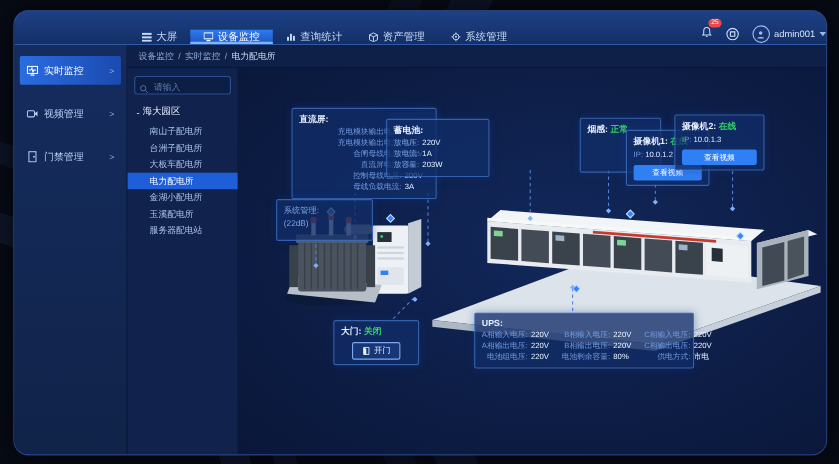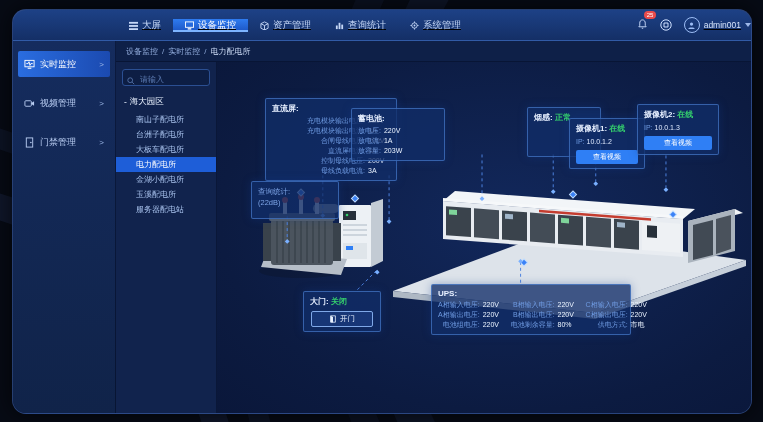--- a/index.html
+++ b/index.html
@@ -10,23 +10,23 @@
   .ring2{width:760px;height:760px;left:-520px;top:110px;border:20px solid rgba(18,26,48,.6);}
   .ring3{width:900px;height:900px;right:-560px;top:-260px;border:34px solid rgba(22,31,58,.5);}
   .ring4{width:1040px;height:1040px;right:-640px;top:-330px;border:26px solid rgba(16,23,44,.6);}
 
   .window{position:absolute;left:12px;top:9px;width:738px;height:403px;border-radius:14px;
     background:linear-gradient(160deg,#142a5c 0%,#0d1d45 45%,#0b1839 100%);
     border:1px solid rgba(110,160,255,.28);box-shadow:0 0 24px rgba(0,0,0,.7), inset 0 1px 0 rgba(160,200,255,.25);
     overflow:hidden;display:flex;flex-direction:column;}
 
   
-  .topnav{height:30px;flex:0 0 30px;display:flex;align-items:center;
+  .topnav{height:30px;flex:0 0 30px;display:flex;align-items:flex-end;
     background:linear-gradient(180deg,#1d4186 0%,#142f66 100%);
-    border-bottom:1px solid rgba(90,140,230,.35);padding-left:104px;text-decoration:underline;}
+    border-bottom:1px solid rgba(90,140,230,.35);padding-left:104px;}
   .tab{display:flex;align-items:center;gap:4px;padding:0 12px;color:#c6d8f7;font-size:9.5px;cursor:pointer;}
   .tab.active{background:linear-gradient(180deg,#2e7bf0,#1c54c2);color:#fff;box-shadow:inset 0 -2px 0 #7db4ff;}
   .tab svg{flex:0 0 auto;}
   .nav-right{margin-left:auto;display:flex;align-items:center;gap:12px;}
   .bell-wrap{position:relative;}
   .badge{position:absolute;top:-5px;left:7px;background:#E94B4B;color:#fff;font-size:6px;
     line-height:8px;padding:0 3px;border-radius:5px;}
   .user{display:flex;align-items:center;gap:4px;color:#d6e4fb;font-size:8.5px;}
   .avatar{width:14px;height:14px;border-radius:50%;border:1px solid #9cbdf5;display:flex;align-items:center;justify-content:center;}
   .caret{width:0;height:0;border-left:3px solid transparent;border-right:3px solid transparent;border-top:4px solid #9db8e8;}
@@ -72,32 +72,32 @@
   .co .tt .ok{font-weight:bold;}
   .r{display:flex;font-size:7px;line-height:10px;white-space:nowrap;}
   .r .lb{flex:1;text-align:right;color:#6f9be2;margin-right:3px;}
   .r .vl{color:#eaf3ff;min-width:22px;text-align:left;}
   .co.la .r .lb{flex:none;text-align:left;}
   .ok{color:#35D06D;}
   .btn{background:#2F7FF5;color:#fff;border:none;border-radius:2px;font-size:7px;
     font-family:inherit;padding:2px 0;width:100%;margin-top:3px;cursor:pointer;display:block;}
   .btn-ghost{background:rgba(40,80,160,.35);border:1px solid #7fa8e8;color:#e8f1ff;border-radius:2px;
     font-size:7.5px;font-family:Liberation Mono, monospace;padding:2px 6px;margin:4px auto 0 auto;display:flex;
-    align-items:center;justify-content:center;gap:3px;cursor:pointer;width:62px;}
+    align-items:center;justify-content:center;gap:3px;cursor:pointer;width:44px;}
   .ip-row{font-size:7px;line-height:11px;}
   .ip-row .lb{color:#6f9be2;}
   .ip-row .vl{color:#dfeaff;}
   .alarm-line{font-size:7.5px;line-height:11px;color:#7fa6e8;white-space:nowrap;}
 
   .co.dc{left:48px;top:36px;width:118px;}
   .co.bat{left:134px;top:46px;width:80px;}
   .co.mains{left:234px;top:45px;width:68px;height:40px;}
   .co.smoke{left:310px;top:45px;width:60px;height:40px;}
   .co.cam1{left:352px;top:56px;width:62px;}
-  .co.cam2{left:420px;top:42px;width:68px;}
+  .co.cam2{left:396px;top:42px;width:68px;}
   .co.alarm{left:34px;top:119px;width:74px;height:28px;}
   .co.door{left:86px;top:229px;width:64px;}
   .co.ups{left:214px;top:222px;width:186px;}
   .ups-grid{display:flex;gap:6px;}
   .ups-col{flex:1;}
 </style>
 </head>
 <body>
 
 <div class="stage">
@@ -119,32 +119,32 @@
       </div>
       <div class="tab active">
         <svg width="9" height="9" viewBox="0 0 10 10">
             <rect x="0.5" y="1" width="9" height="6" fill="none" stroke="#fff"></rect>
             <rect x="3" y="8" width="4" height="1.5" fill="#fff"></rect>
           </svg>
         <span>设备监控</span>
       </div>
       <div class="tab">
         <svg width="9" height="9" viewBox="0 0 10 10">
-            <path d="M1 3 L5 1 L9 3 L9 8 L5 10 L1 8 Z" fill="none" stroke="#c6d8f7"></path>
-            <path d="M1 3 L5 5 L9 3 M5 5 L5 10" fill="none" stroke="#c6d8f7"></path>
-          </svg>
-        <span>资产管理</span>
-      </div>
-      <div class="tab">
-        <svg width="9" height="9" viewBox="0 0 10 10">
             <rect x="1" y="5" width="2" height="4" fill="#c6d8f7"></rect>
             <rect x="4" y="2" width="2" height="7" fill="#c6d8f7"></rect>
             <rect x="7" y="4" width="2" height="5" fill="#c6d8f7"></rect>
           </svg>
         <span>查询统计</span>
+      </div>
+      <div class="tab">
+        <svg width="9" height="9" viewBox="0 0 10 10">
+            <path d="M1 3 L5 1 L9 3 L9 8 L5 10 L1 8 Z" fill="none" stroke="#c6d8f7"></path>
+            <path d="M1 3 L5 5 L9 3 M5 5 L5 10" fill="none" stroke="#c6d8f7"></path>
+          </svg>
+        <span>资产管理</span>
       </div>
       <div class="tab">
         <svg width="9" height="9" viewBox="0 0 10 10">
             <circle cx="5" cy="5" r="3" fill="none" stroke="#c6d8f7"></circle>
             <circle cx="5" cy="5" r="1" fill="#c6d8f7"></circle>
             <path d="M5 0.5 L5 2 M5 8 L5 9.5 M0.5 5 L2 5 M8 5 L9.5 5" stroke="#c6d8f7"></path>
           </svg>
         <span>系统管理</span>
       </div>
 
@@ -384,21 +384,21 @@
               <button class="btn">查看视频</button>
             </div>
 
             <div class="co cam2">
               <div class="tt"><span>摄像机2:</span> <span class="ok">在线</span></div>
               <div class="ip-row"><span class="lb">IP:</span> <span class="vl">10.0.1.3</span></div>
               <button class="btn">查看视频</button>
             </div>
 
             <div class="co alarm">
-              <div class="alarm-line">查询统计:</div>
+              <div class="alarm-line">系统管理:</div>
               <div class="alarm-line">(22dB)</div>
             </div>
 
             <div class="co door">
               <div class="tt"><span>大门:</span> <span class="ok">关闭</span></div>
               <button class="btn-ghost">
                 <svg width="8" height="8" viewBox="0 0 10 10">
                     <path d="M2 1 L8 1 L8 9 L2 9 Z" fill="none" stroke="#e8f1ff"></path>
                     <path d="M2 1 L5 2.5 L5 9.5 L2 9 Z" fill="#e8f1ff"></path>
                   </svg>

